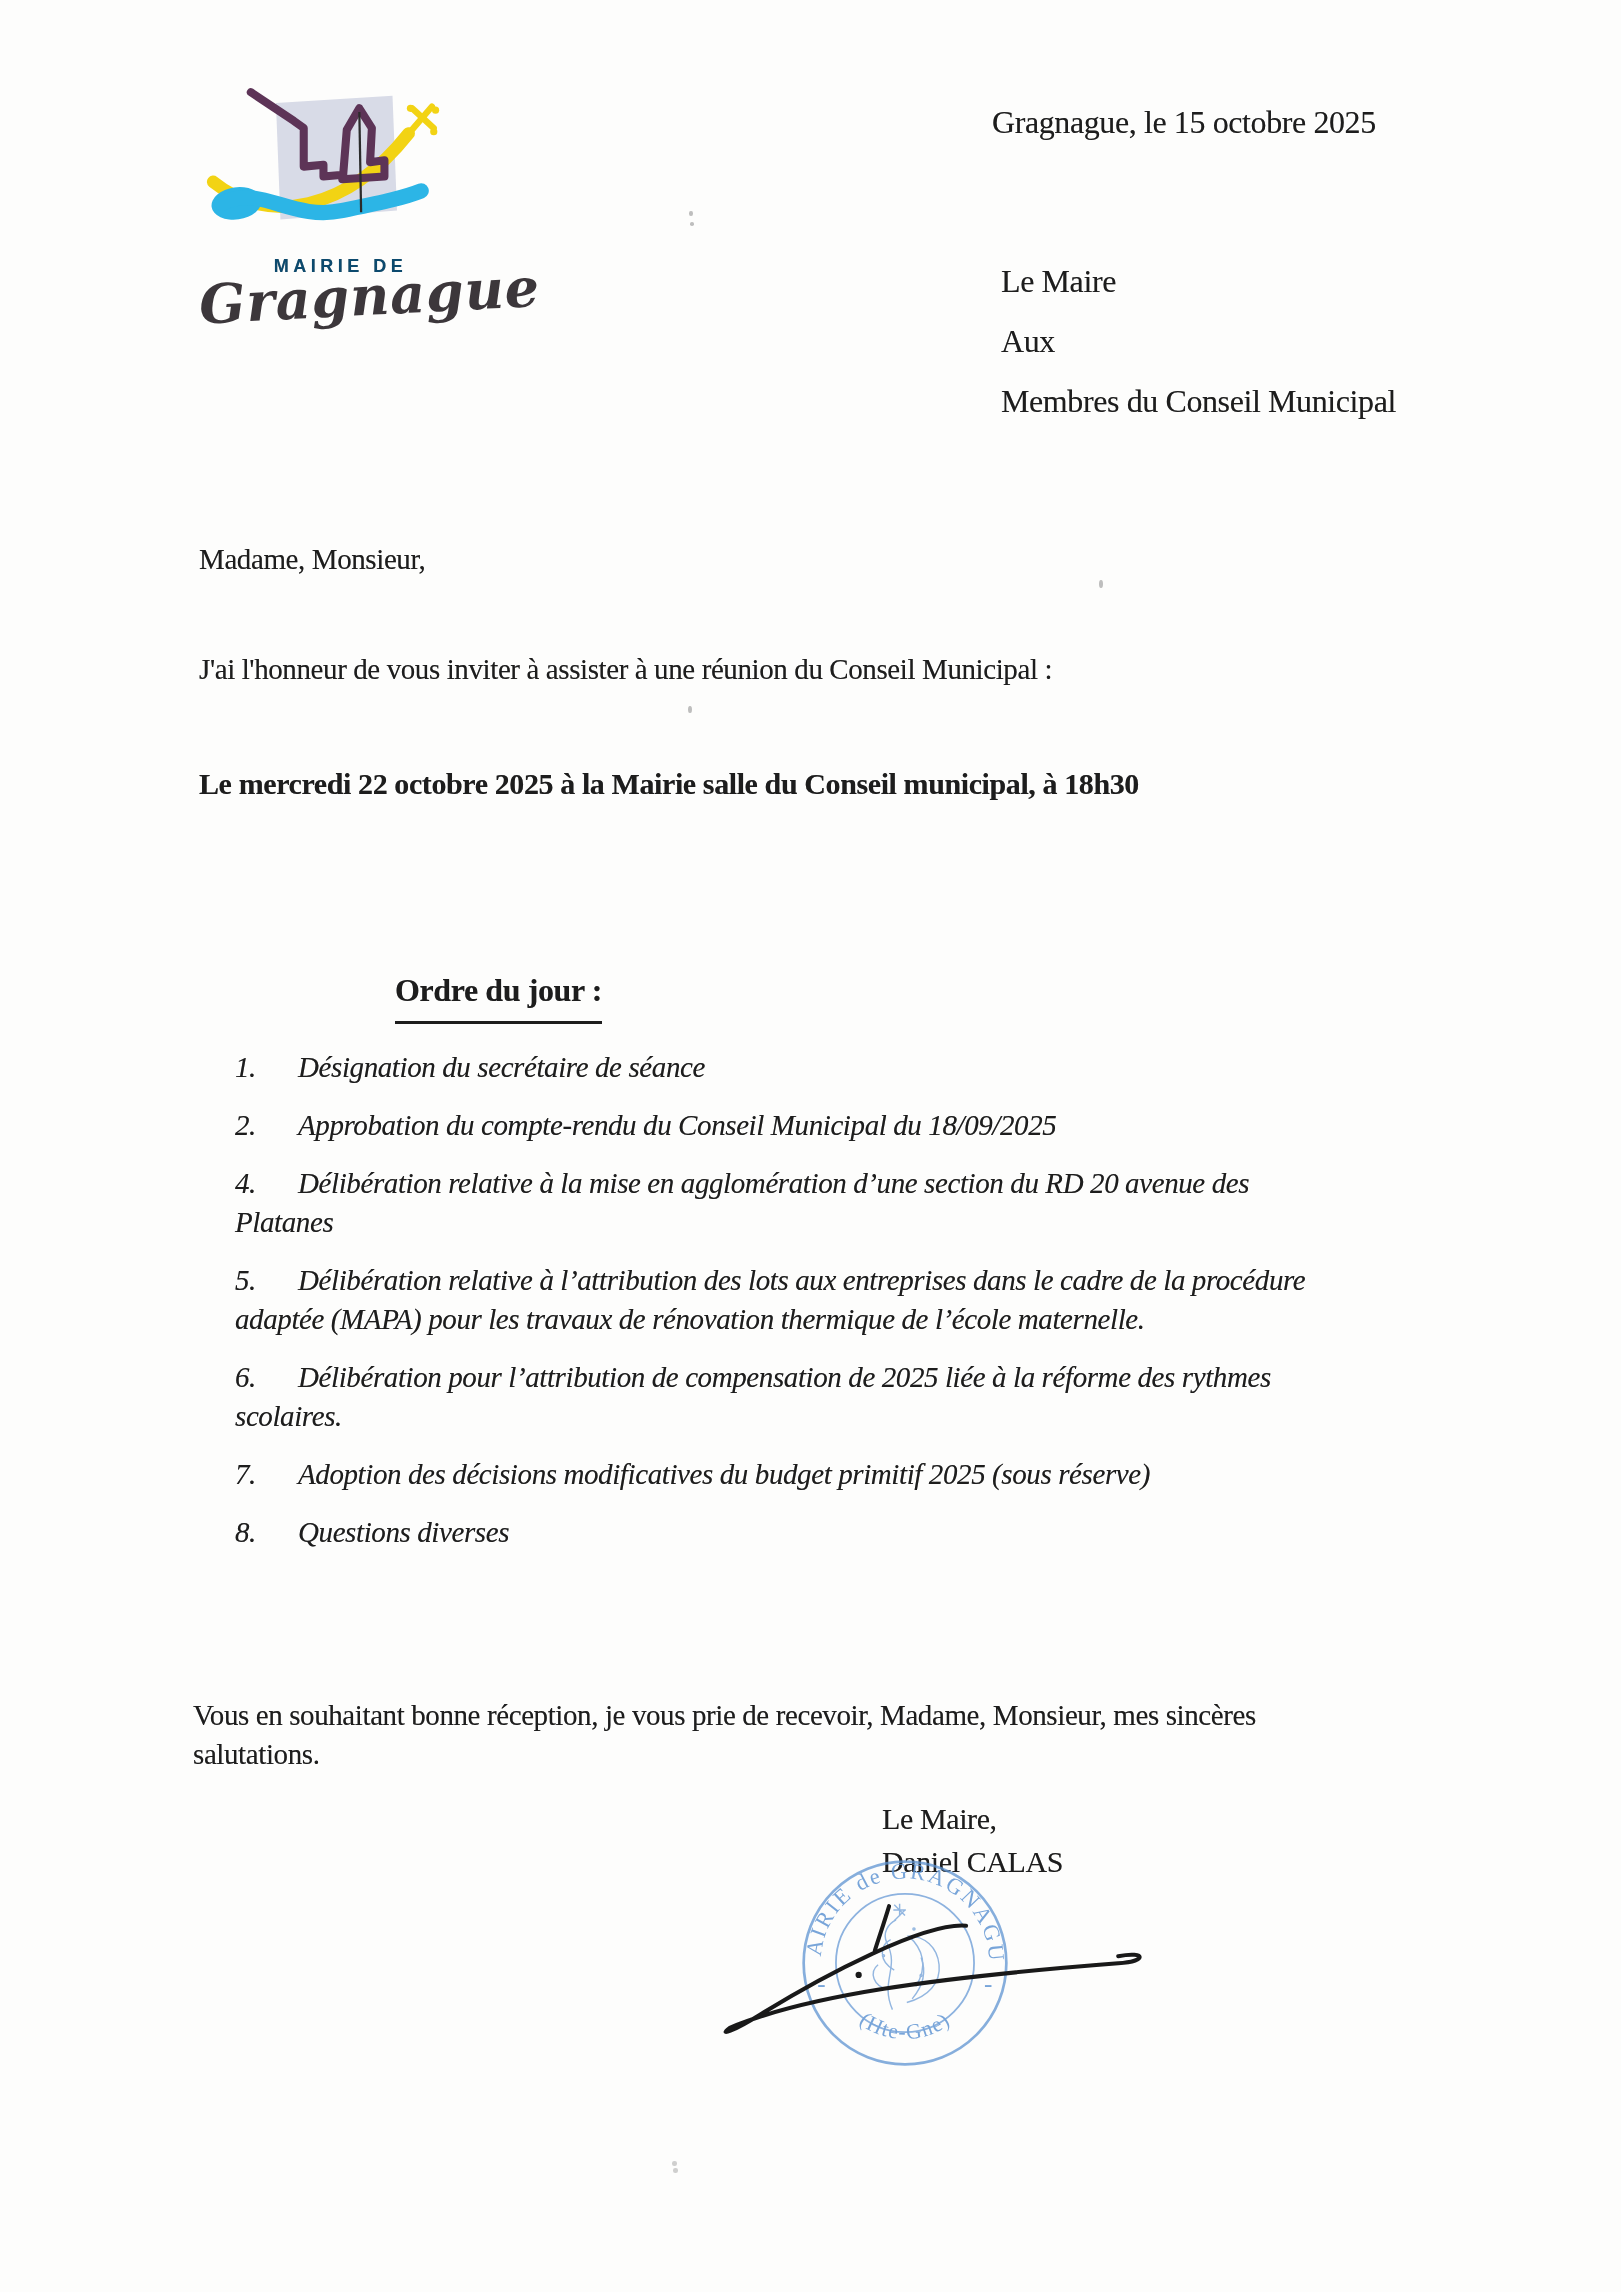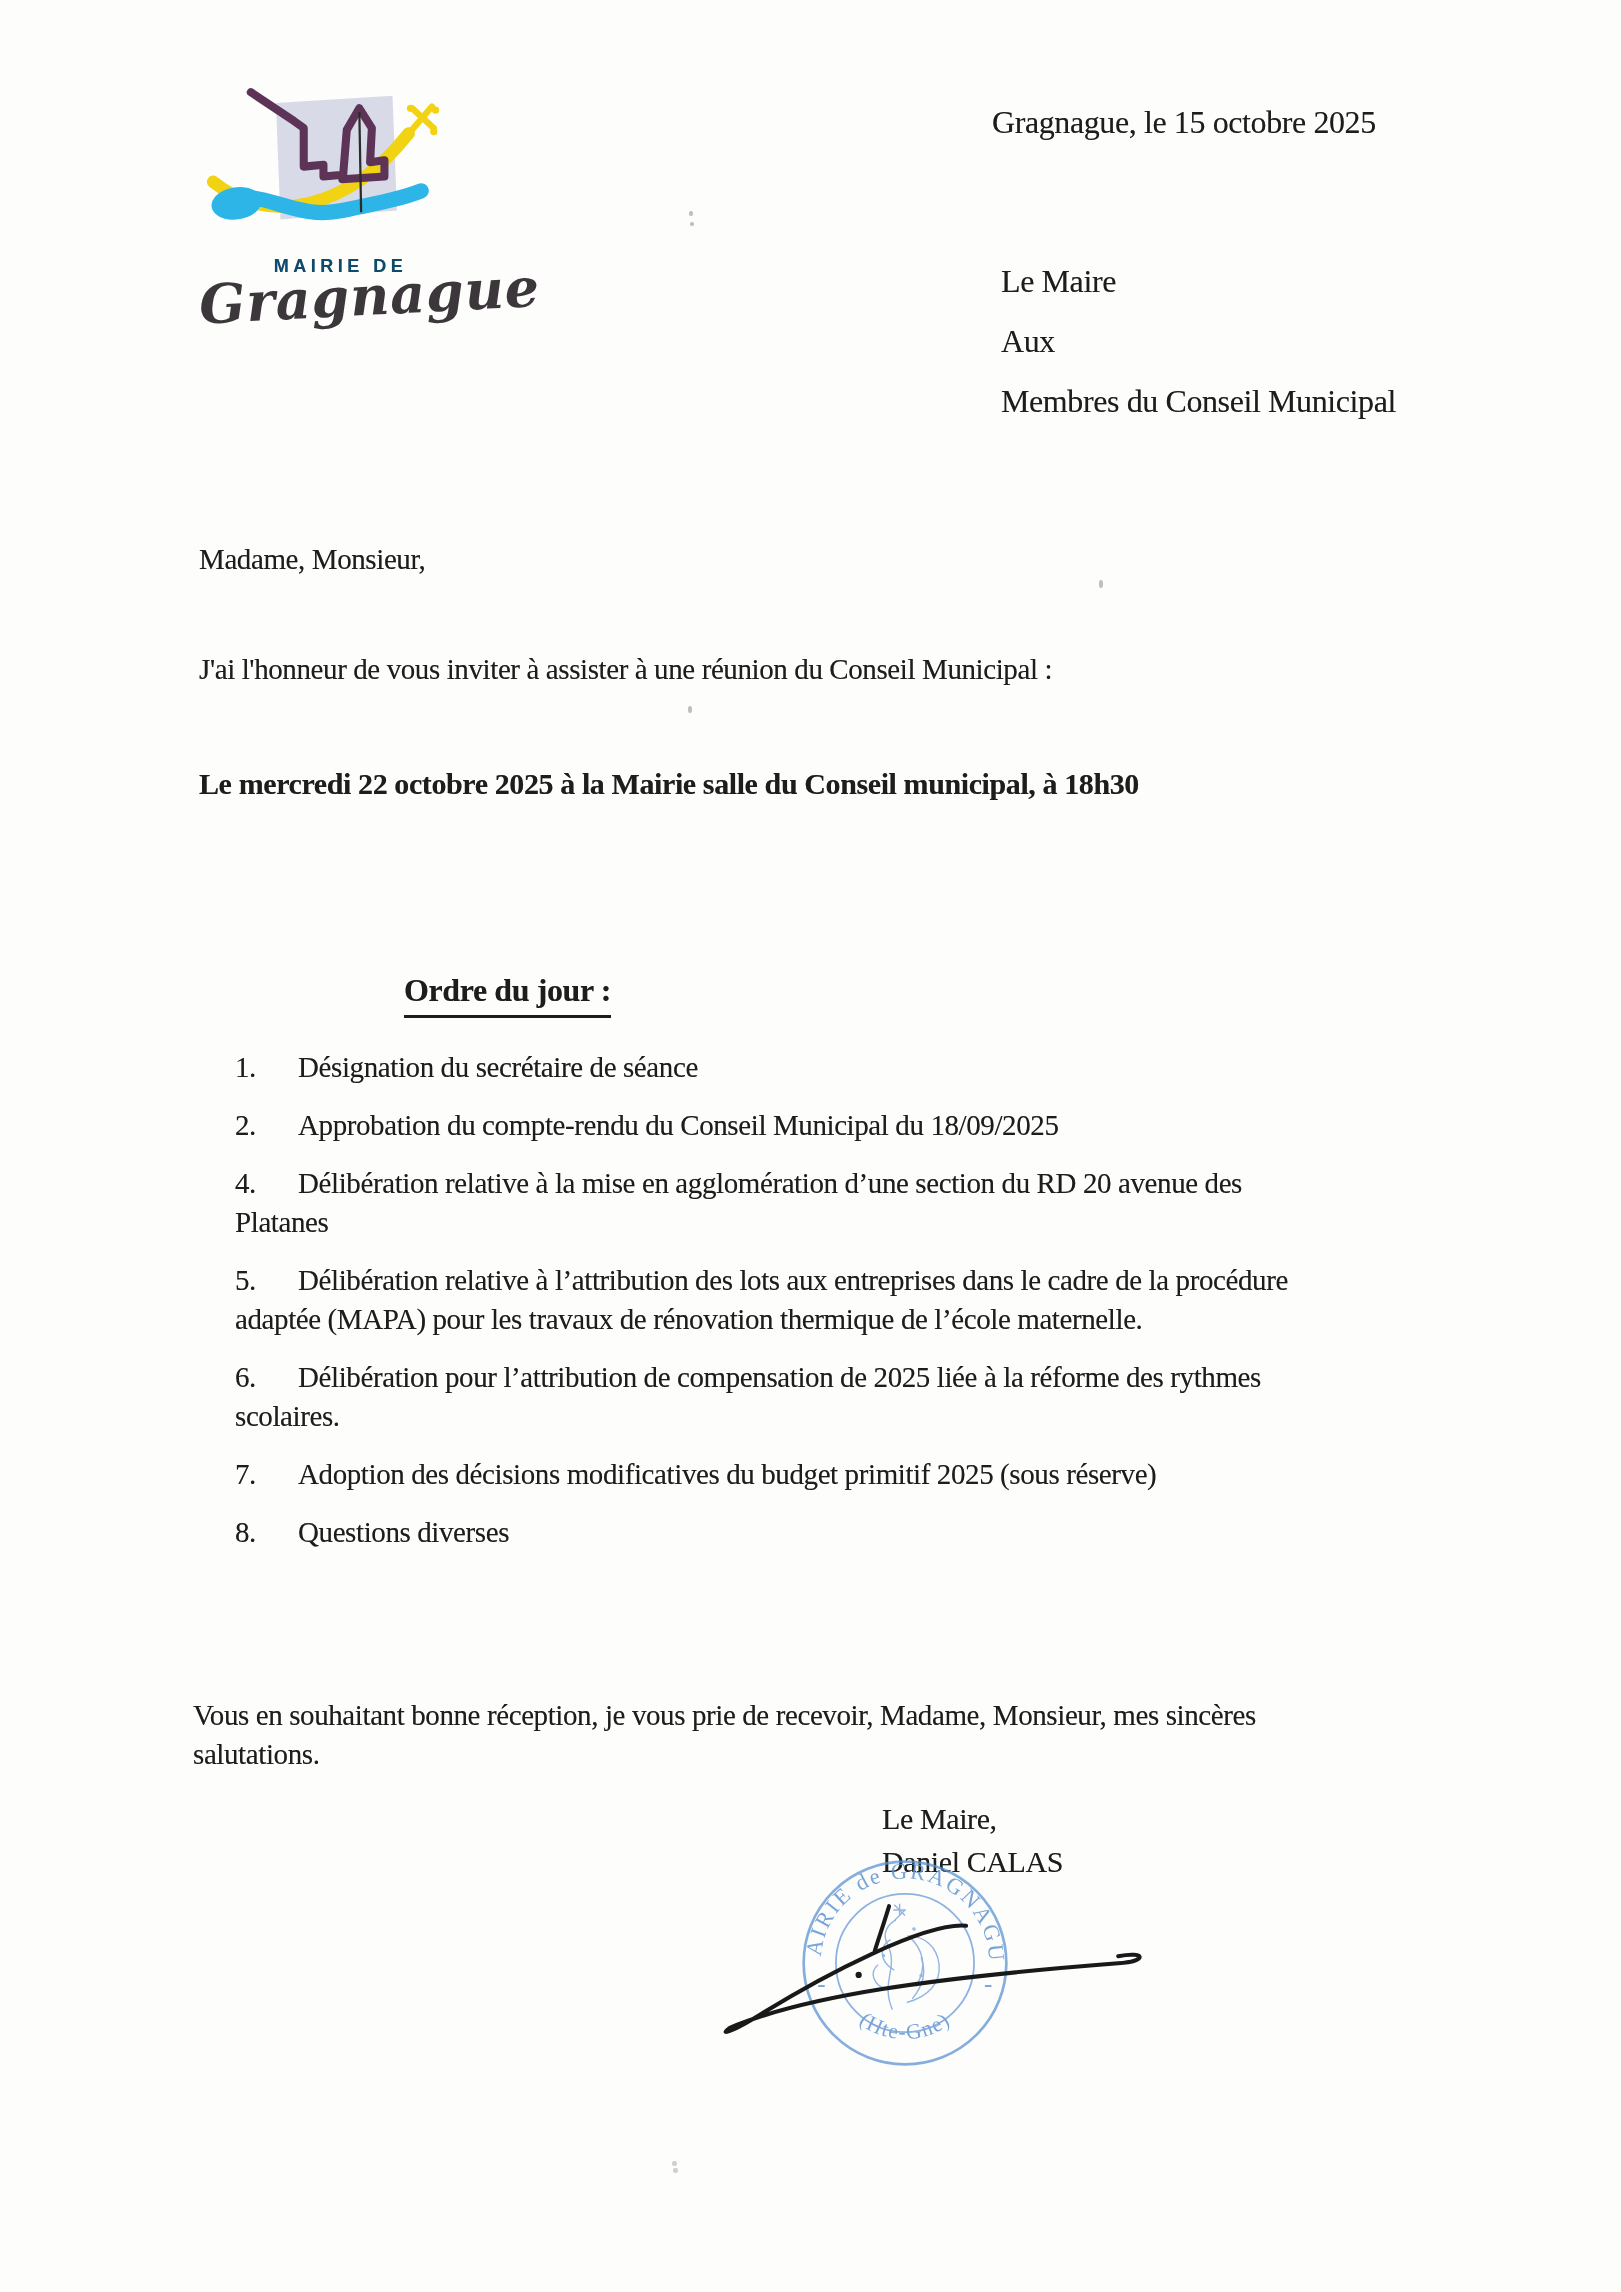--- a/index.html
+++ b/index.html
@@ -26,25 +26,25 @@
   .date-line{left:992px;top:104px;font-size:32px;letter-spacing:-0.4px;}
   .addr{left:1001px;top:251px;font-size:32px;line-height:60px;letter-spacing:-0.4px;}
   
   .salutation{left:199px;top:543px;font-size:29px;letter-spacing:-0.4px;}
   .intro{left:199px;top:653px;font-size:29px;letter-spacing:-0.4px;font-family:Liberation Serif, serif;}
   .meeting{
     left:199px;top:767px;width:1227px;text-align:left;
     font-size:30px;font-weight:700;letter-spacing:-0.4px;
   }
   .agenda-title{
-    left:404px;top:972px;font-size:32px;font-weight:700;letter-spacing:-0.4px;
-    border-bottom:3.6px solid #1d1d1d;padding-bottom:6px;
+    left:395px;top:972px;font-size:32px;font-weight:700;letter-spacing:-0.4px;
+    border-bottom:3.6px solid #1d1d1d;padding-bottom:12px;
   }
   .agenda{left:235px;top:1048px;width:1173px;font-size:29px;line-height:39px;letter-spacing:-0.4px;}
-  .agenda-item{margin-bottom:19px;}
+  .agenda-item{margin-bottom:19px;font-style:italic;}
   .agenda-item .num{display:inline-block;width:63px;vertical-align:top;}
   .agenda-item .item-text{display:inline;white-space:pre-line;}
   .closing{left:193px;top:1696px;width:1254px;font-size:29px;line-height:39px;letter-spacing:-0.4px;white-space:pre-line;}
   .sig-block{left:882px;top:1797px;font-size:30px;line-height:43px;letter-spacing:-0.4px;}
   
   .stamp{left:792px;top:1850px;width:226px;height:226px;opacity:.82;}
   .stamp text, .stamp textPath{
     font-family:"Liberation Serif",serif;fill:#5c92d2;
   }
   .signature{left:699px;top:1881px;width:484px;height:179px;z-index:5;}

